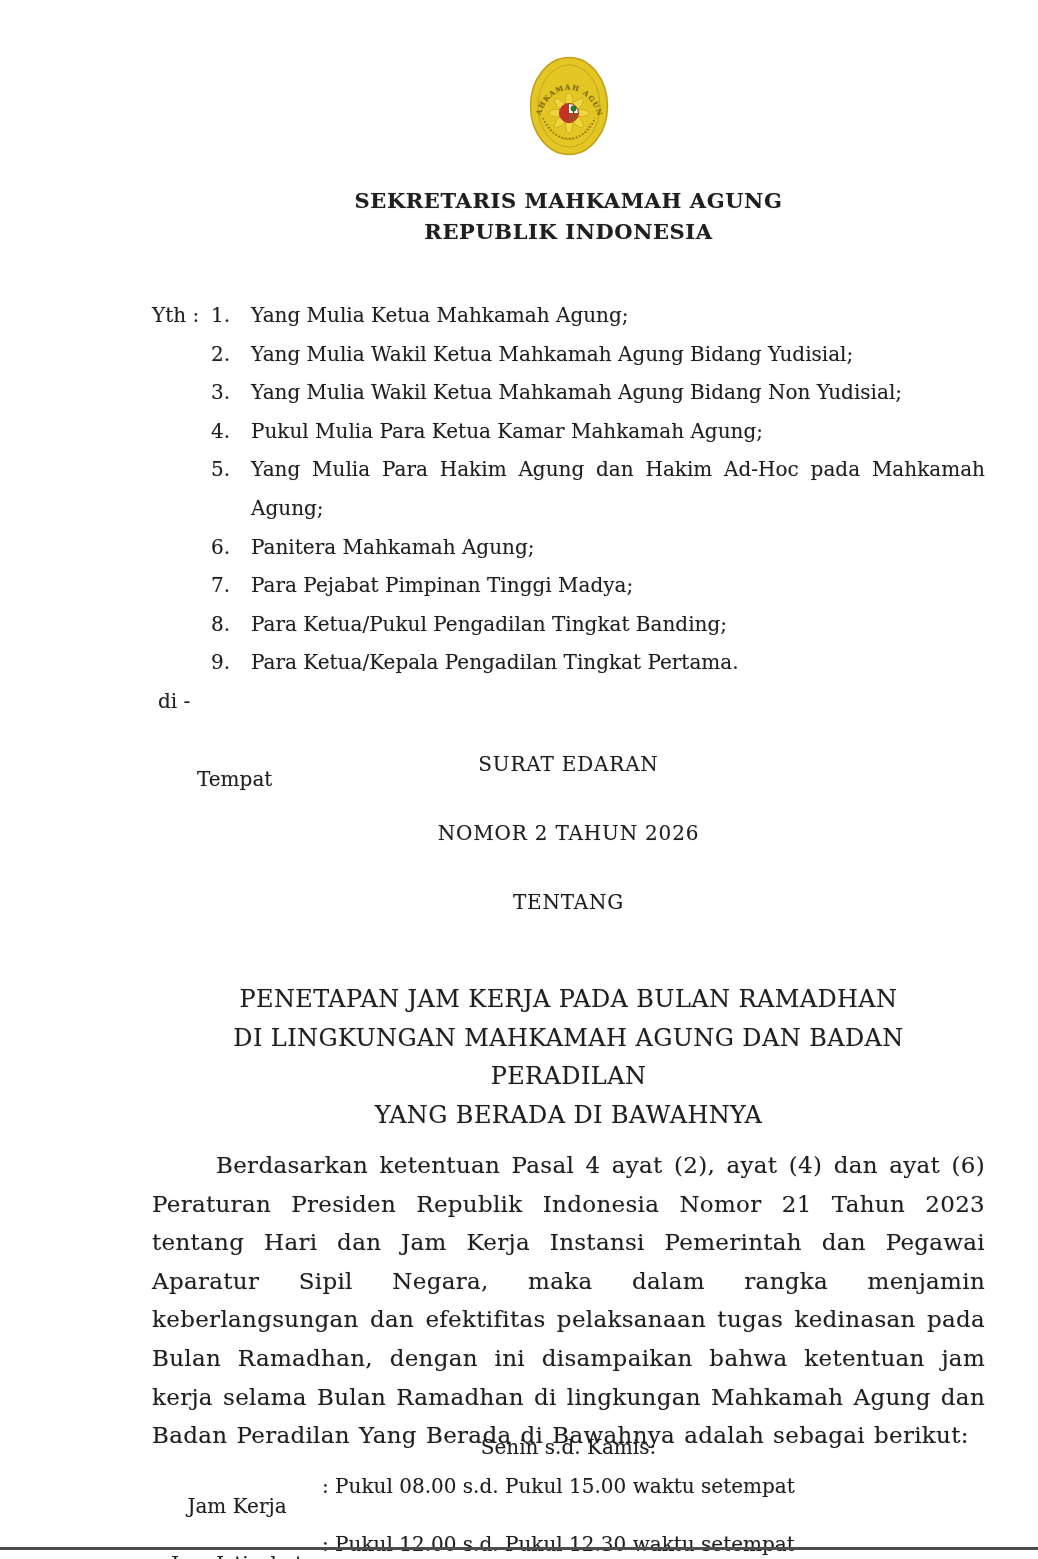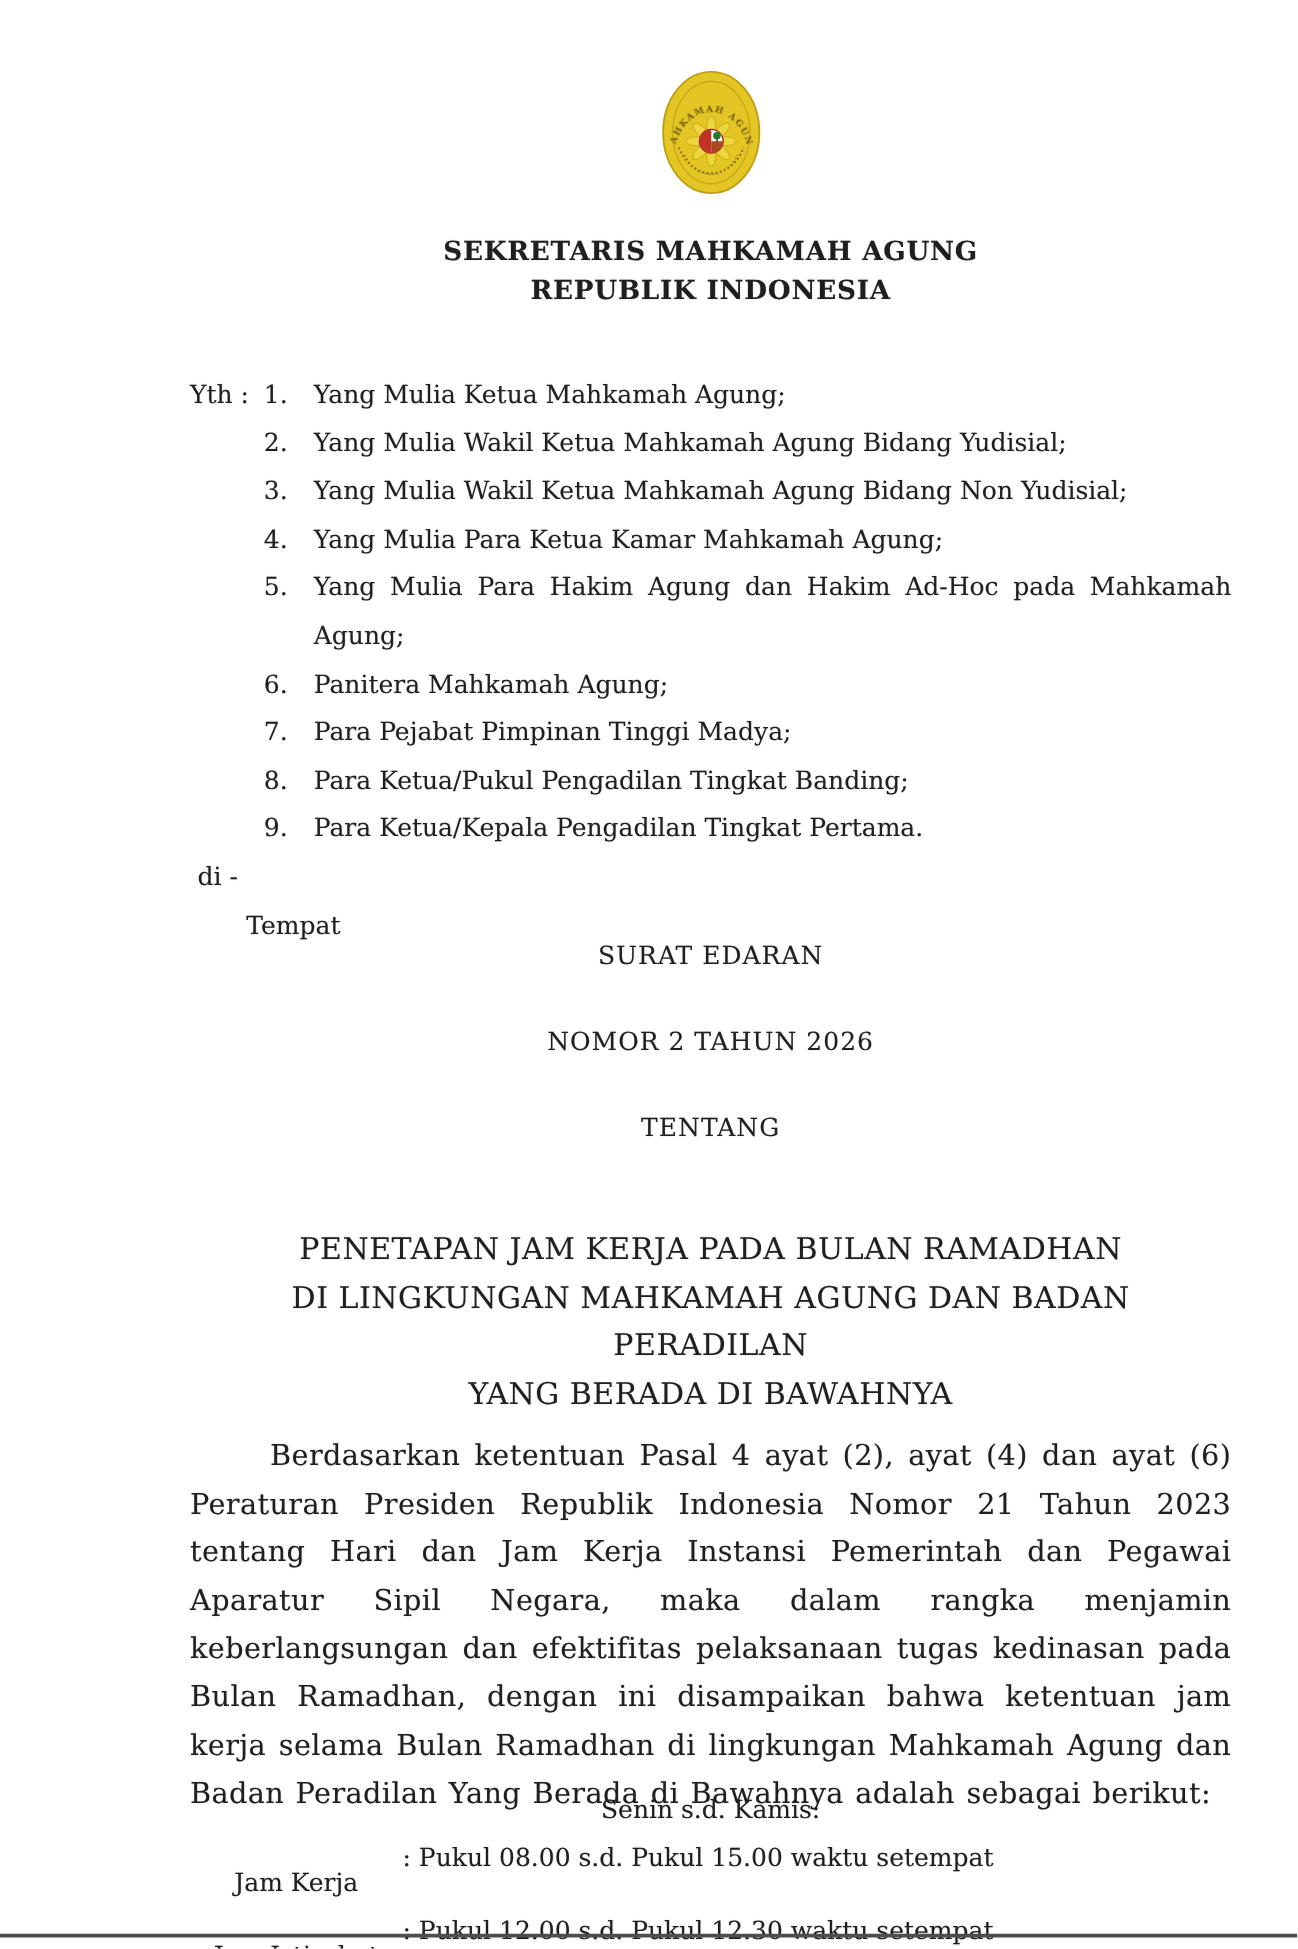--- a/index.html
+++ b/index.html
@@ -25,21 +25,21 @@
     text-align:center; font-weight:bold; font-size:21px; line-height:31px;
     letter-spacing:.6px;
   }
 
   .recipients { position:absolute; top:296px; left:0; width:833px; font-size:20px; line-height:38.6px; }
   .recip-grid { display:grid; grid-template-columns:59px 40px 734px; }
   .recip-grid .yth { grid-column:1; }
   .recip-grid .num { grid-column:2; }
   .recip-grid .itm { grid-column:3; text-align:justify; }
   .di-line { margin-left:6px; }
-  .tempat-line { margin-left:45px; }
+  .tempat-line { margin-left:45px;margin-top:39px; }
 
   .center-line {
     position:absolute; left:0; width:833px; text-align:center;
     font-size:20px; letter-spacing:.8px; line-height:28px;
   }
   .h-surat   { top:750px; }
   .h-nomor   { top:819px; }
   .h-tentang { top:888px; }
 
   .subject {
@@ -110,21 +110,21 @@
     <div class="recipients">
       <div class="recip-grid">
         <div class="yth">Yth :</div>
         <div class="num">1.</div>
         <div class="itm">Yang Mulia Ketua Mahkamah Agung;</div>
         <div class="num" style="grid-column:2">2.</div>
         <div class="itm">Yang Mulia Wakil Ketua Mahkamah Agung Bidang Yudisial;</div>
         <div class="num" style="grid-column:2">3.</div>
         <div class="itm">Yang Mulia Wakil Ketua Mahkamah Agung Bidang Non Yudisial;</div>
         <div class="num" style="grid-column:2">4.</div>
-        <div class="itm">Yang Mulia Para Ketua Kamar Mahkamah Agung;</div>
+        <div class="itm">Pukul Mulia Para Ketua Kamar Mahkamah Agung;</div>
         <div class="num" style="grid-column:2">5.</div>
         <div class="itm">Yang Mulia Para Hakim Agung dan Hakim Ad-Hoc pada Mahkamah Agung;</div>
         <div class="num" style="grid-column:2">6.</div>
         <div class="itm">Panitera Mahkamah Agung;</div>
         <div class="num" style="grid-column:2">7.</div>
         <div class="itm">Para Pejabat Pimpinan Tinggi Madya;</div>
         <div class="num" style="grid-column:2">8.</div>
         <div class="itm">Para Ketua/Pukul Pengadilan Tingkat Banding;</div>
         <div class="num" style="grid-column:2">9.</div>
         <div class="itm">Para Ketua/Kepala Pengadilan Tingkat Pertama.</div>

